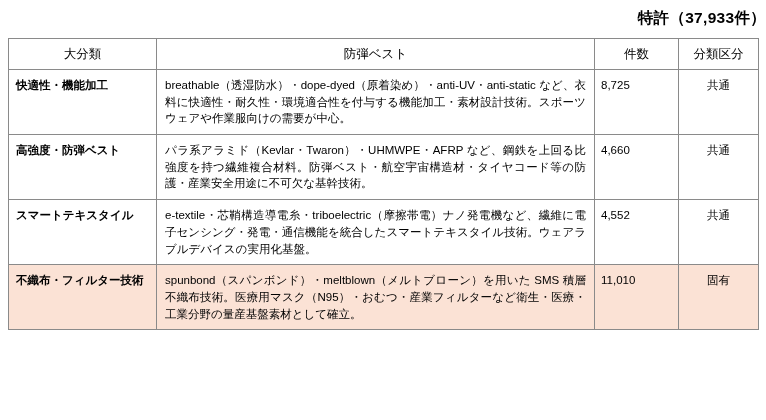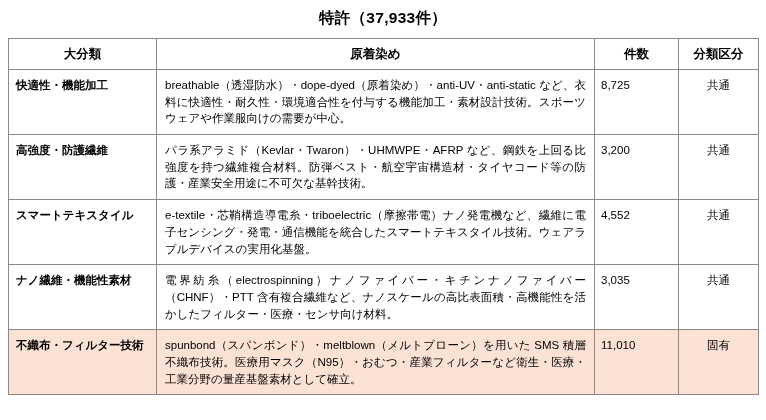--- a/index.html
+++ b/index.html
@@ -15,42 +15,42 @@
     overflow: hidden;
   }
   .page {
     width: 766px;
     height: 420px;
     position: relative;
     box-sizing: border-box;
     padding: 0;
   }
   .title {
-    text-align: center;
+    text-align: right;
     font-size: 15.5px;
     font-weight: bold;
     letter-spacing: 0.3px;
     padding: 8px 0 9px 0;
     color: #000;
   }
   table.grid {
     border-collapse: collapse;
     width: 750px;
     margin: 0 8px;
     table-layout: fixed;
   }
   table.grid th, table.grid td {
     border: 1px solid #8a8a8a;
     vertical-align: top;
     font-size: 11.5px;
     line-height: 1.45;
   }
   table.grid th {
     background: #ffffff;
-    font-weight: bold;
+    font-weight: normal;
     text-align: center;
     font-size: 12.5px;
     padding: 6px 4px;
     vertical-align: middle;
   }
   col.c-cat { width: 148px; }
   col.c-desc { width: 438px; }
   col.c-count { width: 84px; }
   col.c-type { width: 80px; }
 
@@ -91,48 +91,42 @@
   <table class="grid">
     <colgroup>
       <col class="c-cat">
       <col class="c-desc">
       <col class="c-count">
       <col class="c-type">
     </colgroup>
     <thead>
       <tr>
         <th>大分類</th>
-        <th>原着染め</th>
+        <th>防弾ベスト</th>
         <th>件数</th>
         <th>分類区分</th>
       </tr>
     </thead>
     <tbody>
       <tr>
         <td class="cat">快適性・機能加工</td>
         <td class="desc">breathable（透湿防水）・dope-dyed（原着染め）・anti-UV・anti-static など、衣料に快適性・耐久性・環境適合性を付与する機能加工・素材設計技術。スポーツウェアや作業服向けの需要が中心。</td>
         <td class="count">8,725</td>
         <td class="type">共通</td>
       </tr>
       <tr>
-        <td class="cat">高強度・防護繊維</td>
+        <td class="cat">高強度・防弾ベスト</td>
         <td class="desc">パラ系アラミド（Kevlar・Twaron）・UHMWPE・AFRP など、鋼鉄を上回る比強度を持つ繊維複合材料。防弾ベスト・航空宇宙構造材・タイヤコード等の防護・産業安全用途に不可欠な基幹技術。</td>
-        <td class="count">3,200</td>
+        <td class="count">4,660</td>
         <td class="type">共通</td>
       </tr>
       <tr>
         <td class="cat">スマートテキスタイル</td>
         <td class="desc">e-textile・芯鞘構造導電糸・triboelectric（摩擦帯電）ナノ発電機など、繊維に電子センシング・発電・通信機能を統合したスマートテキスタイル技術。ウェアラブルデバイスの実用化基盤。</td>
         <td class="count">4,552</td>
-        <td class="type">共通</td>
-      </tr>
-      <tr>
-        <td class="cat">ナノ繊維・機能性素材</td>
-        <td class="desc">電界紡糸（electrospinning）ナノファイバー・キチンナノファイバー（CHNF）・PTT 含有複合繊維など、ナノスケールの高比表面積・高機能性を活かしたフィルター・医療・センサ向け材料。</td>
-        <td class="count">3,035</td>
         <td class="type">共通</td>
       </tr>
       <tr class="highlight">
         <td class="cat">不織布・フィルター技術</td>
         <td class="desc">spunbond（スパンボンド）・meltblown（メルトブローン）を用いた SMS 積層不織布技術。医療用マスク（N95）・おむつ・産業フィルターなど衛生・医療・工業分野の量産基盤素材として確立。</td>
         <td class="count">11,010</td>
         <td class="type">固有</td>
       </tr>
 
     </tbody>

